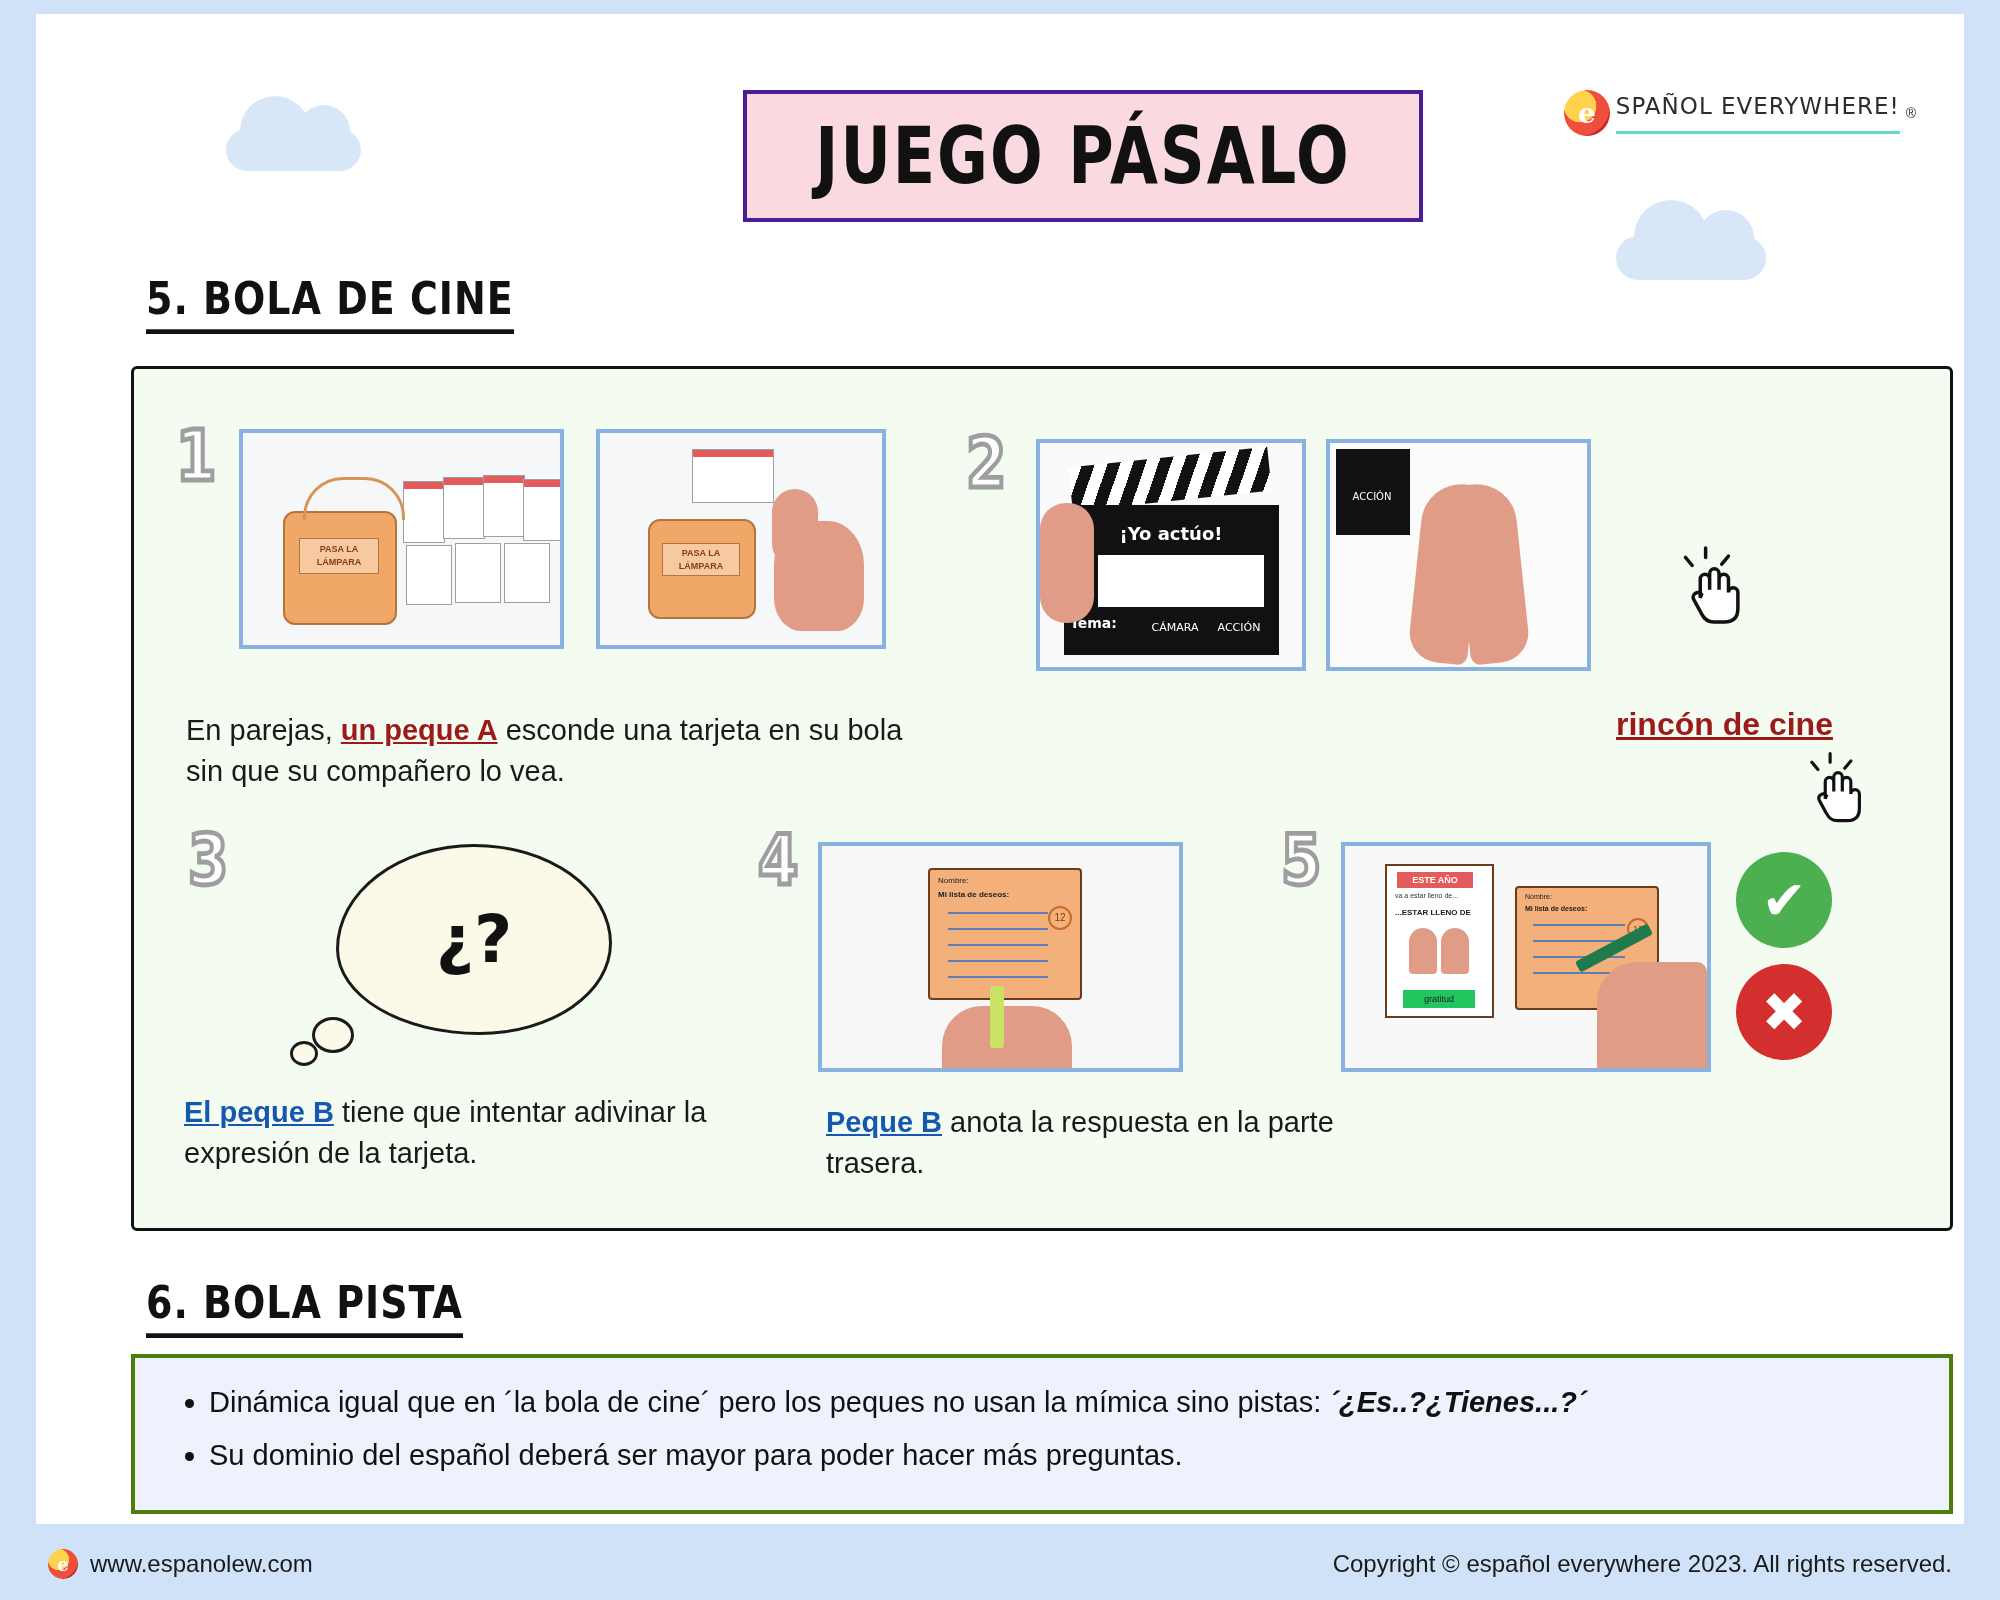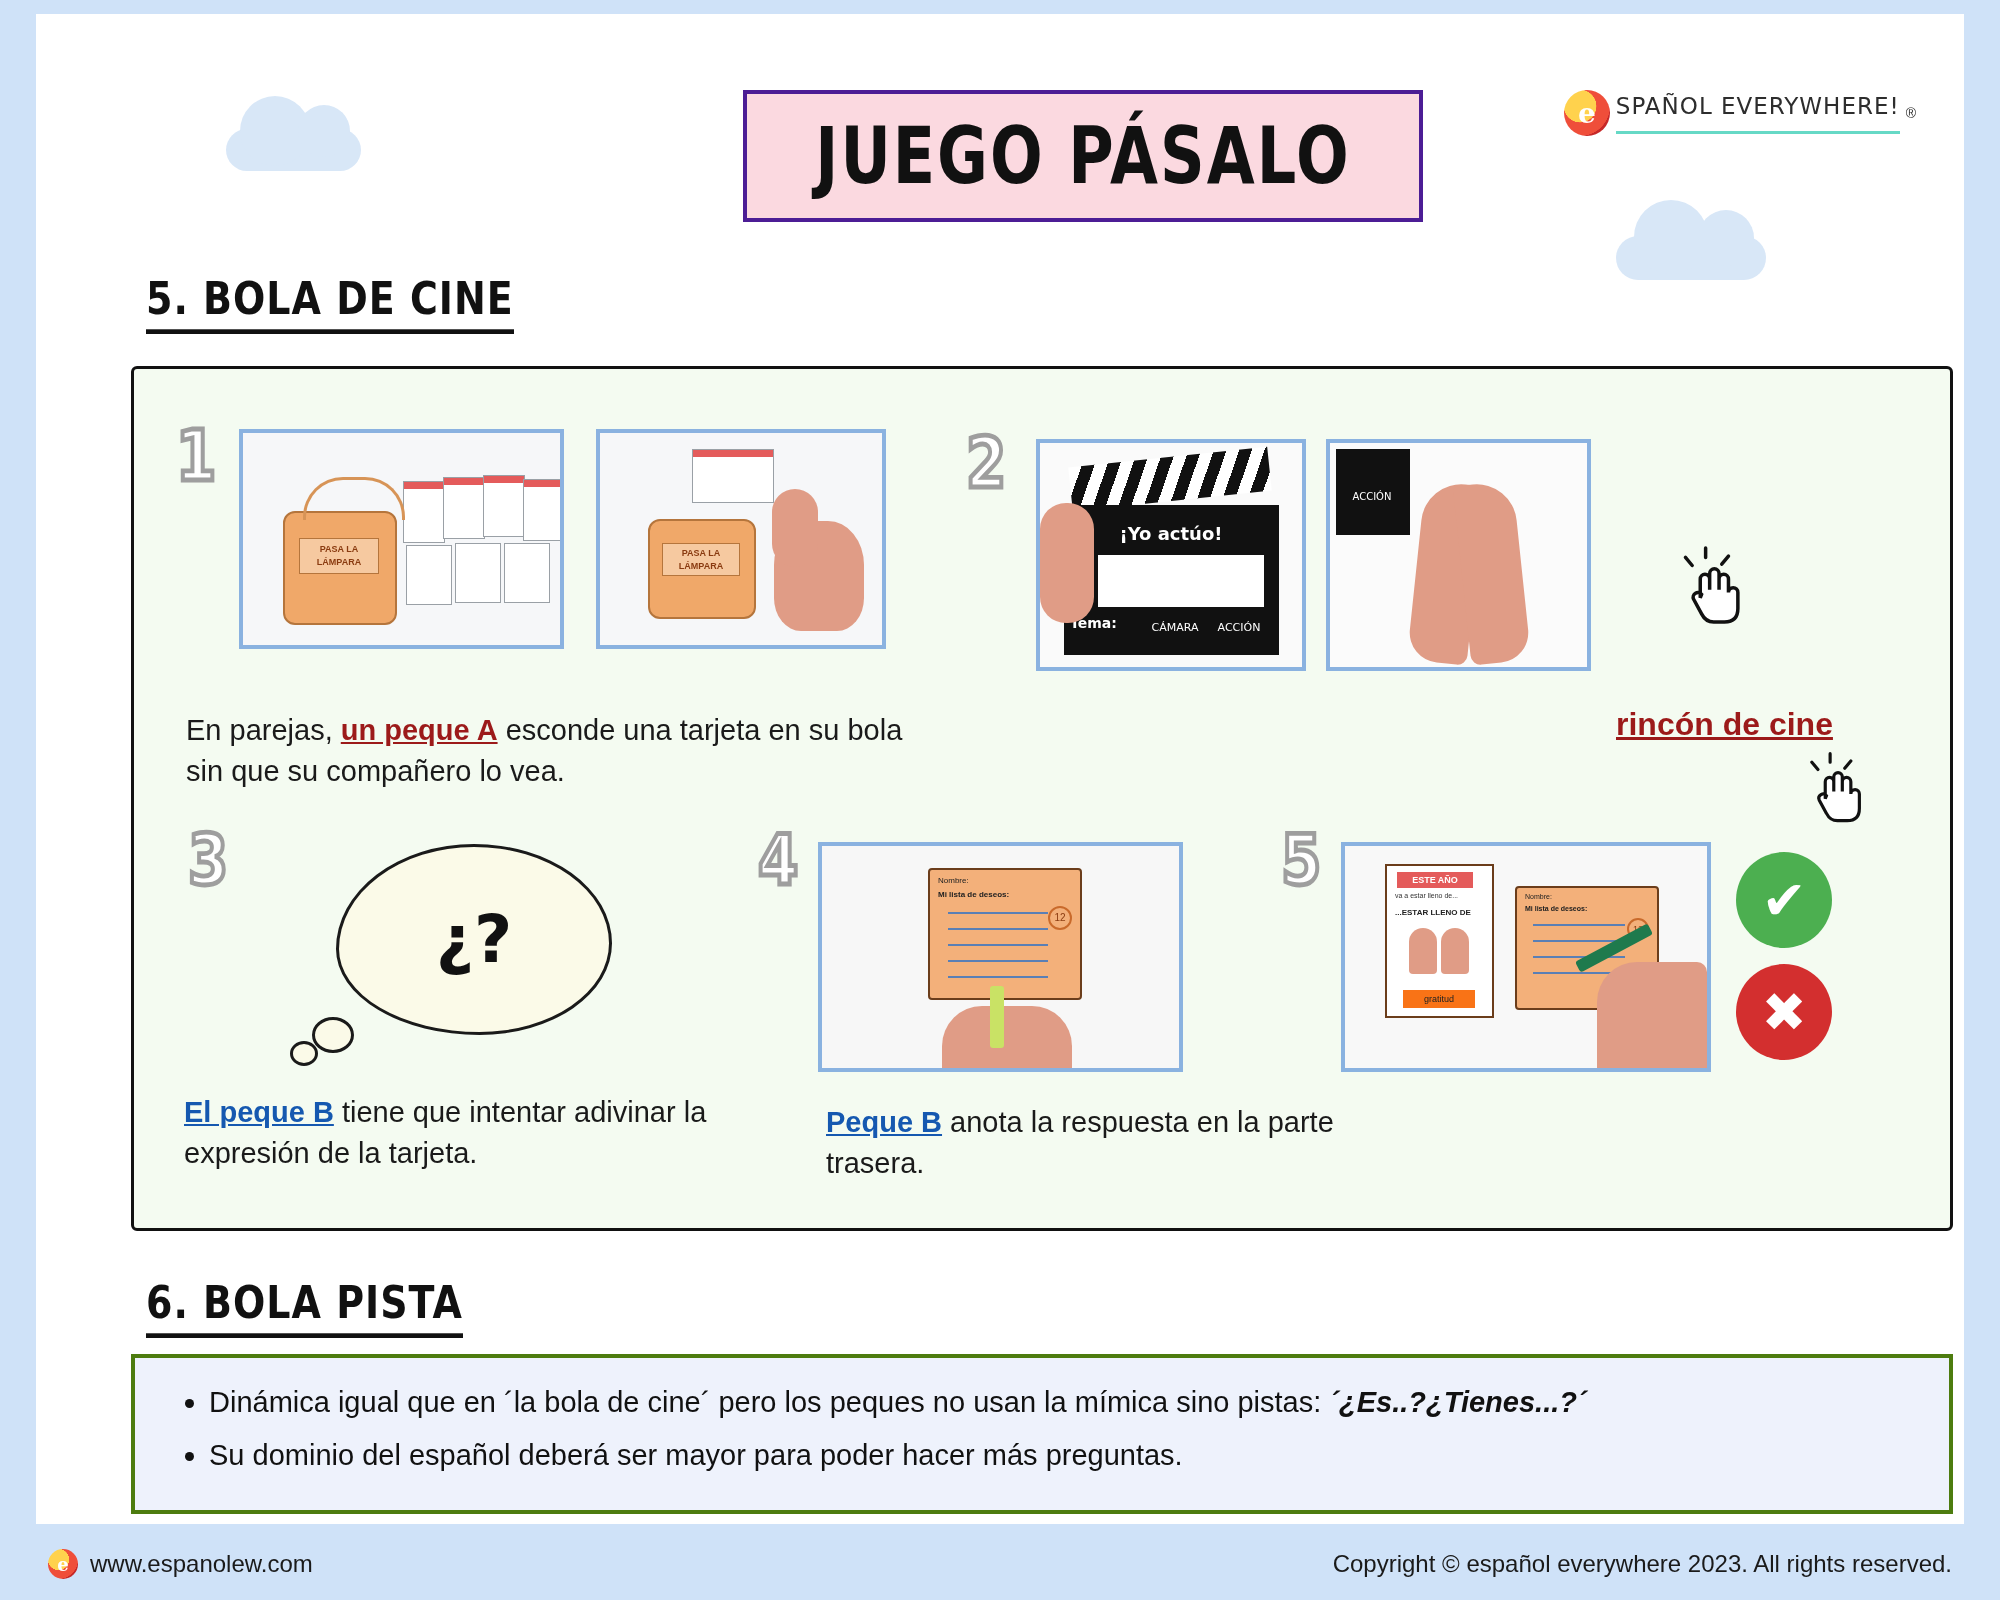--- a/index.html
+++ b/index.html
@@ -428,21 +428,21 @@
 
     <div class="step-num" style="left:1245px; top:812px;">5</div>
     <div class="photo" style="left:1305px; top:828px; width:370px; height:230px;">
       <div class="ph-bg" style="background:#f8f8f8;"></div>
       <div class="card-sm" style="left:40px; top:18px; width:105px; height:150px; border:2px solid #6b3d1b;">
         <div style="position:absolute;left:10px;top:6px;width:76px;height:16px;background:#e45b5b;color:#fff;font-size:9px;text-align:center;line-height:16px;font-weight:bold;">ESTE AÑO</div>
         <div style="position:absolute;left:8px;top:26px;font-size:7px;color:#333;">va a estar lleno de...</div>
         <div style="position:absolute;left:8px;top:42px;font-size:8px;font-weight:bold;color:#222;">...ESTAR LLENO DE</div>
         <div style="position:absolute;left:22px;top:62px;width:28px;height:46px;background:#e09c86;border-radius:14px 14px 4px 4px;"></div>
         <div style="position:absolute;left:54px;top:62px;width:28px;height:46px;background:#e09c86;border-radius:14px 14px 4px 4px;"></div>
-        <div style="position:absolute;left:16px;bottom:8px;width:72px;height:18px;background:#f97316;font-size:9px;text-align:center;line-height:18px;color:#222;">gratitud</div>
+        <div style="position:absolute;left:16px;bottom:8px;width:72px;height:18px;background:#22c55e;font-size:9px;text-align:center;line-height:18px;color:#222;">gratitud</div>
       </div>
       <div class="paper-card" style="left:170px; top:40px; width:140px; height:120px;">
         <div style="position:absolute;left:8px;top:5px;font-size:7px;color:#222;">Nombre:</div>
         <div style="position:absolute;left:8px;top:17px;font-size:7px;font-weight:bold;color:#222;">Mi lista de deseos:</div>
         <div class="wl" style="left:16px; top:36px; width:92px;"></div>
         <div class="wl" style="left:16px; top:52px; width:92px;"></div>
         <div class="wl" style="left:16px; top:68px; width:92px;"></div>
         <div class="wl" style="left:16px; top:84px; width:92px;"></div>
         <div style="position:absolute;right:8px;top:30px;width:18px;height:18px;border:2px solid #c96a2b;border-radius:50%;font-size:9px;text-align:center;line-height:18px;color:#8a3b10;">12</div>
       </div>

